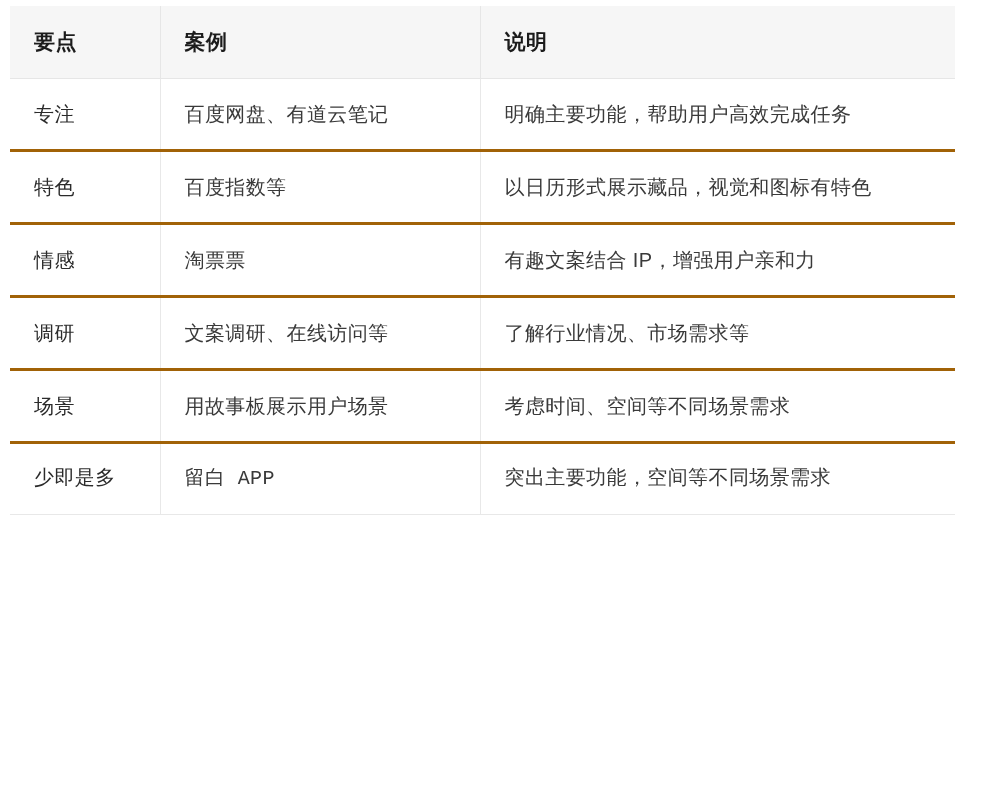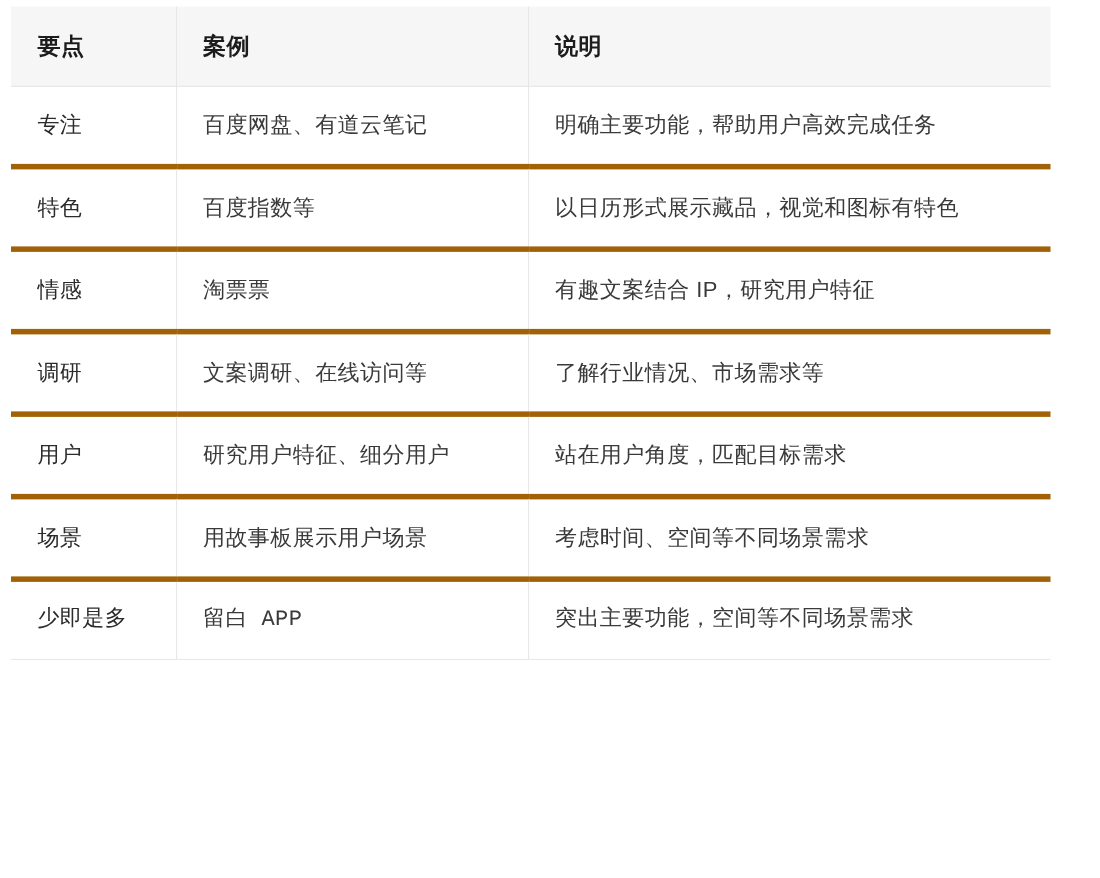--- a/index.html
+++ b/index.html
@@ -43,21 +43,21 @@
     letter-spacing: 0.5px;
   }
   table.data-table thead th:last-child { border-right: none; }
 
   table.data-table tbody td {
     font-size: 20px;
     font-weight: normal;
     color: #3a3a3a;
     text-align: left;
     padding: 20px 22px 20px 24px;
-    border-bottom: 5px solid #a16207;
+    border-bottom: 3px solid #a16207;
     border-right: 1px solid #e8e8e8;
     line-height: 1.5;
     letter-spacing: 0.4px;
     vertical-align: middle;
     background: #ffffff;
   }
   table.data-table tbody td:last-child { border-right: none; }
   table.data-table tbody tr:last-child td { border-bottom: 1px solid #e8e8e8; font-family: Liberation Mono, monospace; }
   table.data-table tbody td.col-key { color: #2b2b2b; }
 </style>
@@ -85,31 +85,26 @@
         <td>明确主要功能，帮助用户高效完成任务</td>
       </tr>
       <tr>
         <td class="col-key">特色</td>
         <td>百度指数等</td>
         <td>以日历形式展示藏品，视觉和图标有特色</td>
       </tr>
       <tr>
         <td class="col-key">情感</td>
         <td>淘票票</td>
-        <td>有趣文案结合 IP，研究用户特征</td>
+        <td>有趣文案结合 IP，增强用户亲和力</td>
       </tr>
       <tr>
         <td class="col-key">调研</td>
         <td>文案调研、在线访问等</td>
         <td>了解行业情况、市场需求等</td>
-      </tr>
-      <tr>
-        <td class="col-key">用户</td>
-        <td>研究用户特征、细分用户</td>
-        <td>站在用户角度，匹配目标需求</td>
       </tr>
       <tr>
         <td class="col-key">场景</td>
         <td>用故事板展示用户场景</td>
         <td>考虑时间、空间等不同场景需求</td>
       </tr>
       <tr>
         <td class="col-key">少即是多</td>
         <td>留白 APP</td>
         <td>突出主要功能，空间等不同场景需求</td>

